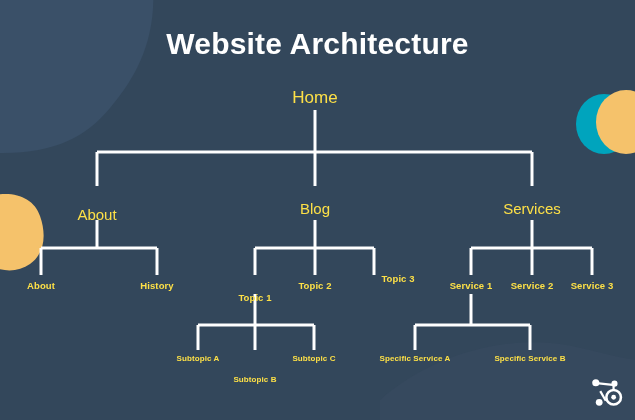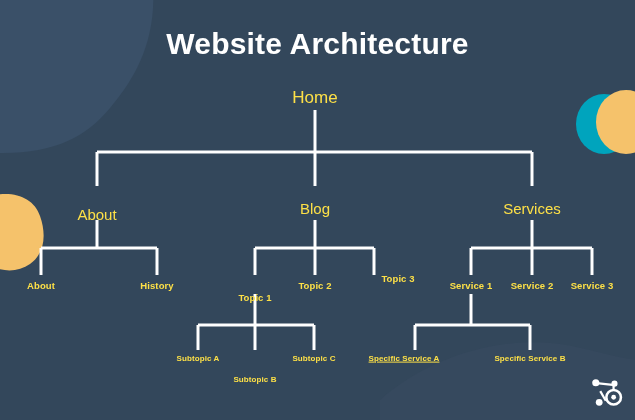--- a/index.html
+++ b/index.html
@@ -138,21 +138,21 @@
   <div class="node level-3" style="left:255px; top:286px;margin-top:12px;">Topic 1</div>
   <div class="node level-3" style="left:315px; top:286px;">Topic 2</div>
   <div class="node level-3" style="left:374px; top:279px;margin-left:24px;">Topic 3</div>
   <div class="node level-3" style="left:471px; top:286px;">Service 1</div>
   <div class="node level-3" style="left:532px; top:286px;">Service 2</div>
   <div class="node level-3" style="left:592px; top:286px;">Service 3</div>
 
   <div class="node level-4" style="left:198px; top:359px;">Subtopic A</div>
   <div class="node level-4" style="left:255px; top:359px;margin-top:21px;">Subtopic B</div>
   <div class="node level-4" style="left:314px; top:359px;">Subtopic C</div>
-  <div class="node level-4" style="left:404px; top:359px;text-decoration:underline;">Specific Service A</div>
+  <div class="node level-4" style="left:415px; top:359px;">Specific Service A</div>
   <div class="node level-4" style="left:530px; top:359px;text-align:right;">Specific Service B</div>
 
   <svg class="logo" viewBox="0 0 40 40">
     <g fill="#ffffff">
       <circle cx="8" cy="8" r="4.2"></circle>
       <circle cx="30" cy="9" r="3.6"></circle>
       <circle cx="12" cy="31" r="4.0"></circle>
       <rect x="9" y="7.2" width="19" height="2.6" transform="rotate(6 9 7.2)"></rect>
       <rect x="12" y="18" width="2.6" height="13" transform="rotate(-30 13 18)"></rect>
       <rect x="27.6" y="10" width="2.6" height="7"></rect>

